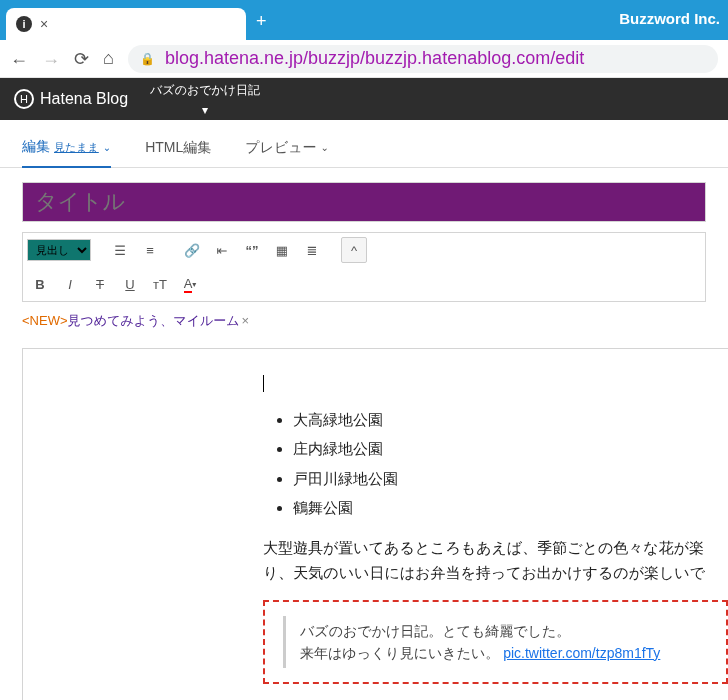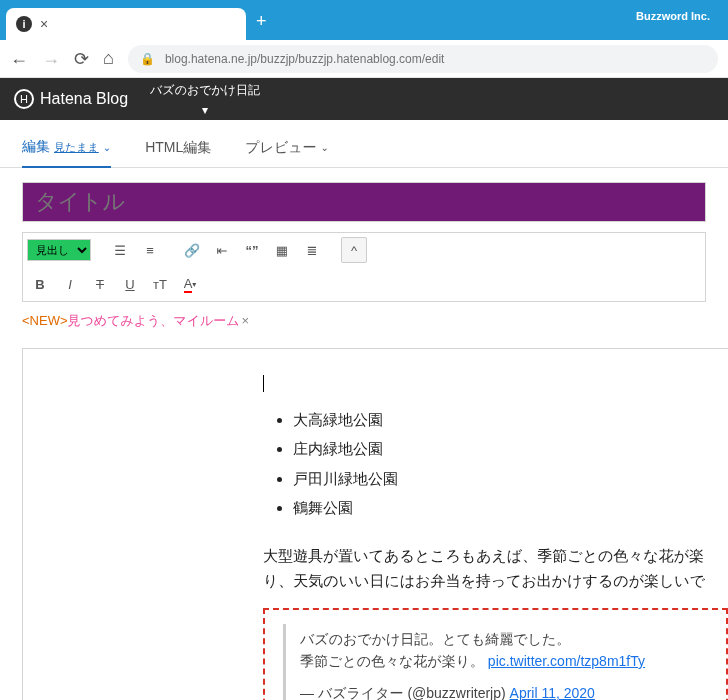--- a/index.html
+++ b/index.html
@@ -5,57 +5,57 @@
 * { margin: 0; padding: 0; box-sizing: border-box; }
 body { font-family: "Meiryo", "Hiragino Kaku Gothic Pro", sans-serif; font-size: 13px; background: #fff; width: 728px; height: 700px; overflow: hidden; position: relative; }
 
 .chrome-top { background: #2399d6; height: 40px; display: flex; align-items: flex-end; }
 .tab-strip { display: flex; align-items: flex-end; height: 100%; padding-left: 6px; }
 .tab { background: #fff; border-radius: 8px 8px 0 0; display: flex; align-items: center; height: 32px; padding: 0 10px; min-width: 240px; gap: 8px; }
 .tab-favicon { width: 16px; height: 16px; background: #333; border-radius: 50%; display: flex; align-items: center; justify-content: center; color: #fff; font-size: 11px; font-weight: bold; }
 .tab-title { font-size: 12px; flex: 1; color: #333; }
 .tab-close { color: #555; font-size: 14px; cursor: pointer; }
 .new-tab { color: #fff; font-size: 18px; margin: 0 0 8px 10px; cursor: pointer; }
-.buzz { position: absolute; right: 18px; top: 10px; color: #fff; font-weight: bold; font-size: 11px; }
+.buzz { position: absolute; right: 8px; top: 10px; color: #fff; font-weight: bold; font-size: 15px; }
 
 .addr-bar { height: 38px; display: flex; align-items: center; padding: 0 10px; gap: 14px; border-bottom: 1px solid #e5e5e5; }
 .nav-arrow { color: #555; font-size: 18px; cursor: pointer; }
 .nav-arrow.dis { color: #bbb; }
 .addr-field { flex: 1; background: #f1f3f4; border-radius: 14px; height: 28px; display: flex; align-items: center; padding: 0 12px; gap: 10px; }
 .lock { color: #5f6368; font-size: 12px; }
-.url { font-size: 12px; color: #737373; }
+.url { font-size: 18px; color: #a21caf; }
 
 .app-header { background: #2d2d2d; height: 42px; display: flex; align-items: center; padding: 0 14px; gap: 22px; color: #fff; }
 .logo { display: flex; align-items: center; gap: 6px; font-size: 16px; }
 .logo-mark { width: 20px; height: 20px; border: 2px solid #fff; border-radius: 50%; display: flex; align-items: center; justify-content: center; font-size: 11px; }
 .blog-menu { font-size: 12px; display: flex; align-items: center; gap: 4px; cursor: pointer; flex-direction: column; }
 
 .ed-tabs { display: flex; gap: 34px; padding: 18px 22px 0; border-bottom: 1px solid #ddd; }
 .ed-tab { padding-bottom: 10px; font-size: 14px; color: #555; display: flex; align-items: center; gap: 4px; cursor: pointer; }
 .ed-tab.active { color: #1c6bbd; border-bottom: 2px solid #1c6bbd; margin-bottom: -1px; }
 .ed-tab .sub { font-size: 11px; text-decoration: underline; }
 .chev { font-size: 10px; color: #1c6bbd; }
 
 .title-in { width: calc(100% - 44px); margin: 14px 22px 10px; border: 1px solid #d4d4d4; font-size: 22px; padding: 6px 12px; color: #999; background: #701a75; }
 
 .toolbar { border: 1px solid #d4d4d4; margin: 0 22px; padding: 4px; display: flex; flex-wrap: wrap; gap: 4px; align-items: center; }
-.t-select { border: 1px solid #ccc; font-size: 11px; padding: 3px 4px; background: #22c55e; }
+.t-select { border: 1px solid #ccc; font-size: 11px; padding: 3px 4px; background: #0f766e; }
 .t-btn { width: 26px; height: 26px; display: flex; align-items: center; justify-content: center; color: #555; cursor: pointer; border-radius: 2px; }
 .t-btn.boxed { border: 1px solid #ccc; background: #f5f5f5; }
 .t-sep { width: 8px; }
 .t-row2 { width: 100%; display: flex; gap: 4px; padding-top: 4px; }
 
 .tag-line { margin: 10px 22px 0; font-size: 13px; }
 .tag-new { color: #e06a00; }
-.tag-text { color: #ec4899; font-family: Liberation Serif, serif; }
+.tag-text { color: #4c1d95; font-family: Liberation Serif, serif; }
 .tag-x { color: #888; margin-left: 2px; cursor: pointer; }
 
 .editor-body { margin: 18px 0 0 22px; border: 1px solid #d4d4d4; border-right: none; border-bottom: none; padding: 22px 0 0 240px; height: 370px; overflow: hidden; font-size: 15px; color: #222; line-height: 1.7; }
 .editor-body .cursor { border-left: 1px solid #000; }
-.editor-body ul { margin: 10px 0 22px 30px; }
+.editor-body ul { margin: 10px 0 14px 30px; }
 .editor-body ul li { list-style: disc; margin: 4px 0; }
 
 .tweet-embed { border: 2px dashed #d93025; margin: 14px 0 0 0; padding: 14px 14px 14px 18px; position: relative; }
 .tweet-bq { border-left: 3px solid #ccc; padding: 4px 0 4px 14px; color: #444; font-size: 14px; line-height: 1.6; }
 .tw-link { color: #1a73e8; text-decoration: underline; cursor: pointer; text-align: center; }
 </style>
 </head>
 <body>
 
 
@@ -165,23 +165,20 @@
     <li>庄内緑地公園</li>
     <li>戸田川緑地公園</li>
     <li>鶴舞公園</li>
   </ul>
   <p>大型遊具が置いてあるところもあえば、季節ごとの色々な花が楽り、天気のいい日にはお弁当を持ってお出かけするのが楽しいで</p>
 
   <div class="tweet-embed">
     <div class="tweet-bq">
       <div>バズのおでかけ日記。とても綺麗でした。</div>
       <div>
-        <span>季節ごとの色々な花が楽り。 </span><span class="tw-link">pic.twitter.com/tzp8m1fTy</span>
-      </div>
-      <div style="margin-top:10px">
-        <span>— バズライター (@buzzwriterjp) </span><span class="tw-link">April 11, 2020</span>
+        <span>来年はゆっくり見にいきたい。 </span><span class="tw-link">pic.twitter.com/tzp8m1fTy</span>
       </div>
     </div>
   </div>
 </div>
 
 
 
 
 </body></html>

